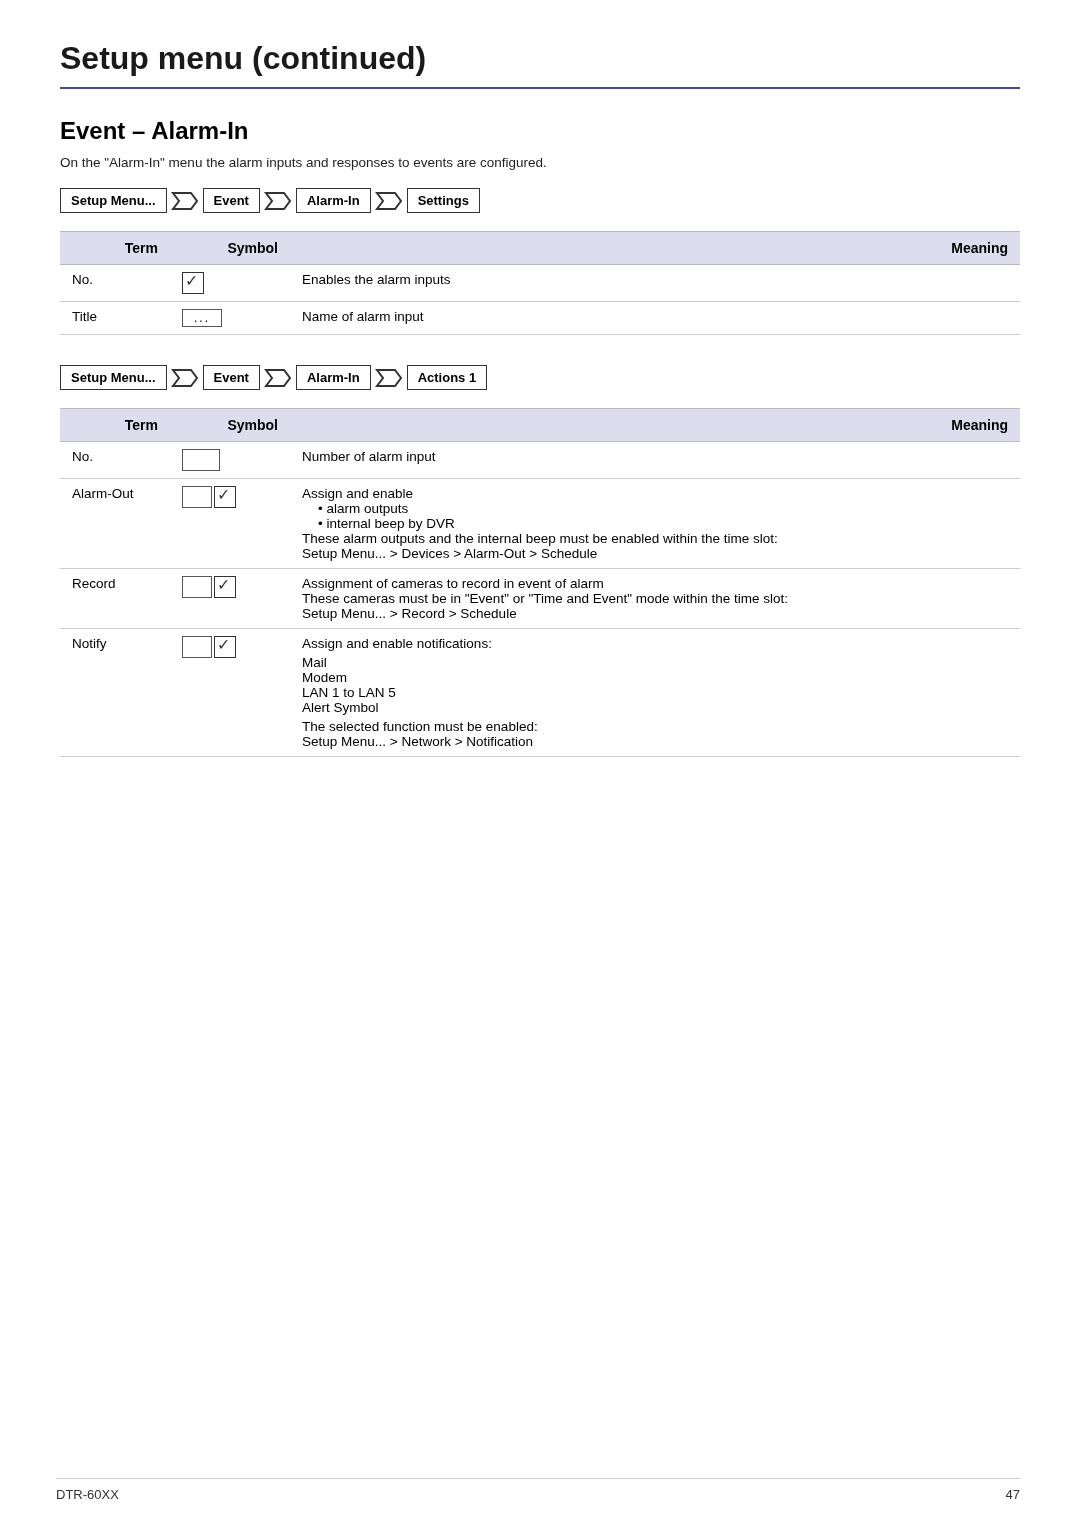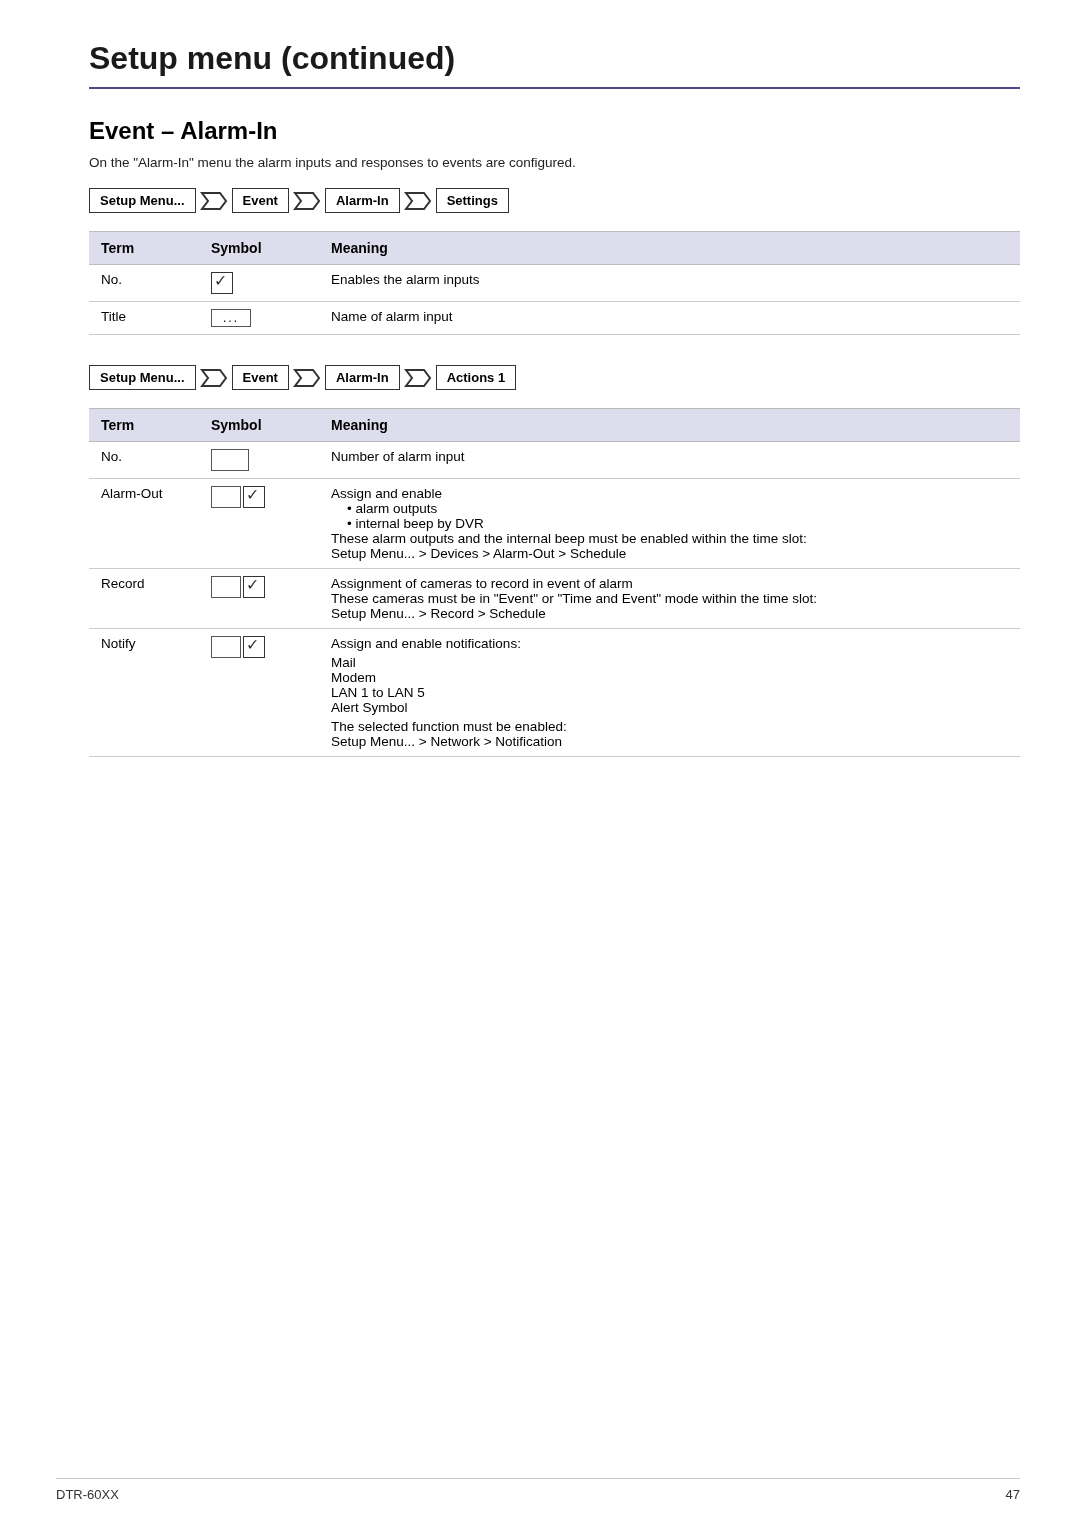--- a/index.html
+++ b/index.html
@@ -7,21 +7,21 @@
       font-family: Arial, sans-serif;
       font-size: 14px;
       background: #fff;
       color: #000;
       width: 1080px;
       min-height: 1532px;
       padding: 0;
     }
 
     .page {
-      padding: 40px 60px 60px 89px;
+      padding: 40px 60px 60px 60px;
       position: relative;
       min-height: 1532px;
       border-radius: 18px;
     }
 
     .page-header {
       border-bottom: 2px solid #4a4a8a;
       padding-bottom: 10px;
       margin-bottom: 28px;
     }
@@ -67,21 +67,21 @@
       border-collapse: collapse;
       margin-bottom: 30px;
     }
 
     .data-table thead tr {
       background: #dde;
       border-bottom: 1px solid #aaa;
     }
 
     .data-table th {
-      text-align: left;
+      text-align: right;
       padding: 8px 12px;
       font-size: 14px;
       font-weight: bold;
       border-top: 1px solid #bbb;
       border-bottom: 1px solid #bbb;
     }
 
     .data-table td {
       padding: 7px 12px;
       vertical-align: top;

